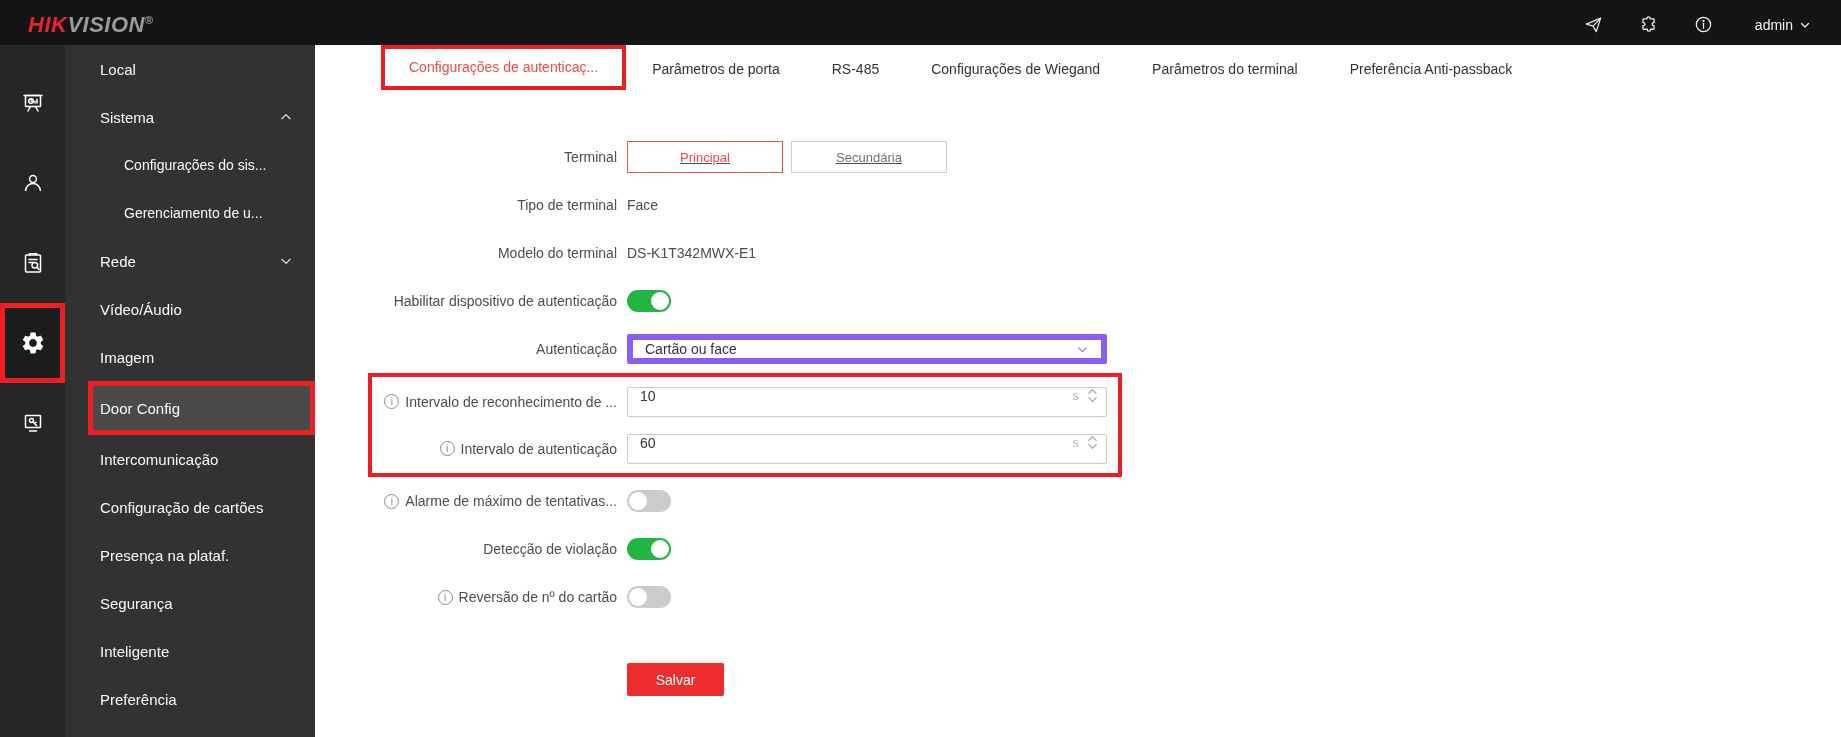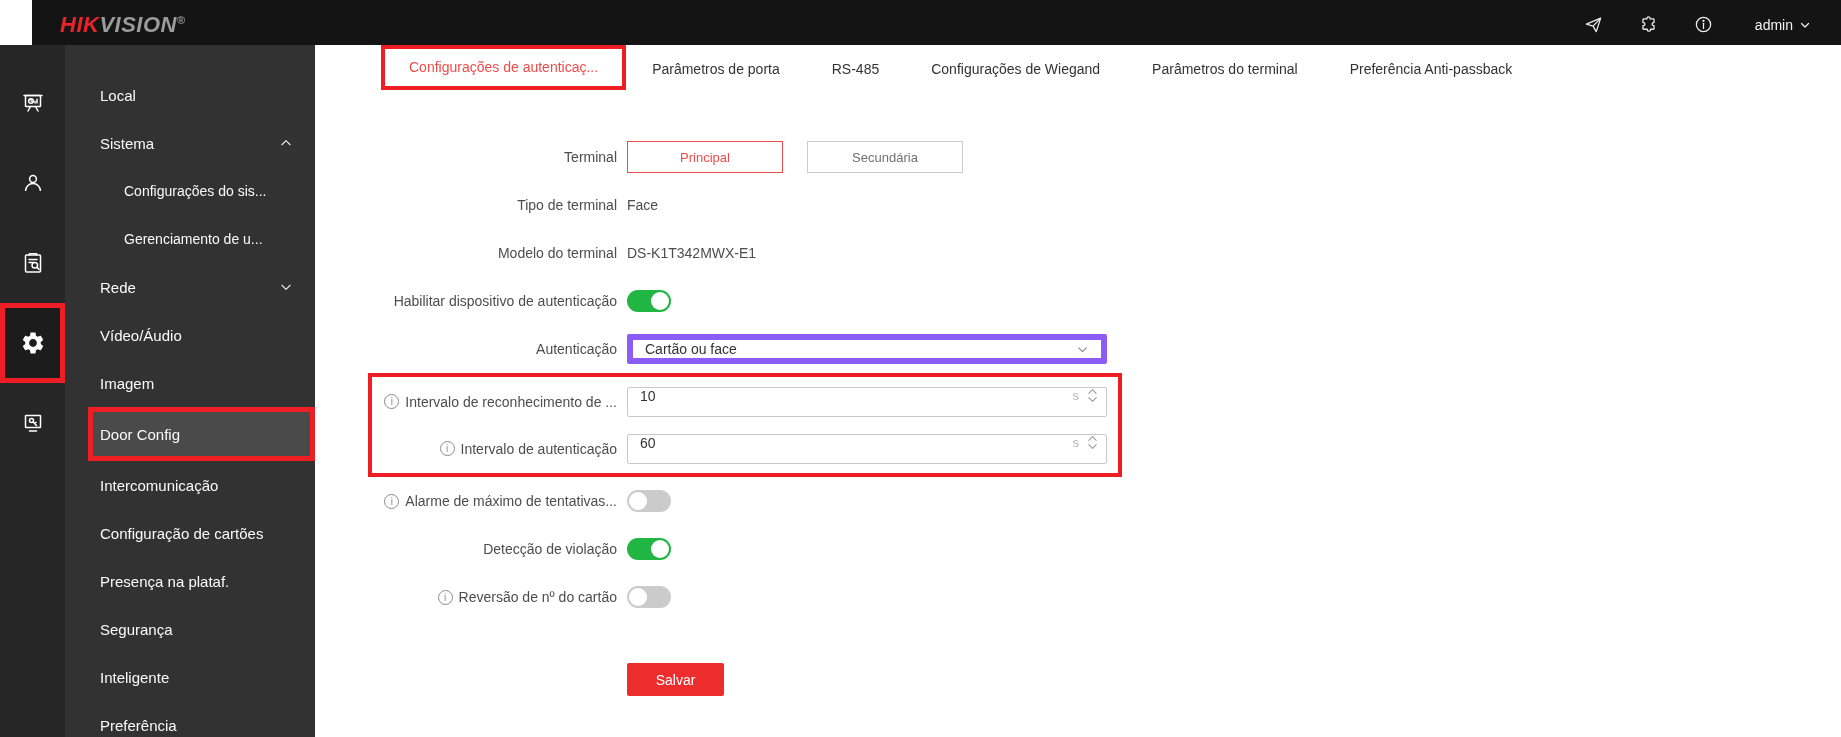--- a/index.html
+++ b/index.html
@@ -7,57 +7,57 @@
     --accent-red:#f04b4b;
     --save-red:#ed2d2d;
     --toggle-green:#21b543;
     --logo-red:#e8232b;
   }
   *{box-sizing:border-box;margin:0;padding:0;}
   html,body{width:1841px;height:737px;overflow:hidden;}
   body{font-family:"Liberation Sans",sans-serif;background:#fff;}
 
   
-  .topbar{height:45px;background:#141414;display:flex;align-items:center;justify-content:space-between;padding:4px 30px 0 28px;margin-left:32px;}
+  .topbar{height:45px;background:#141414;display:flex;align-items:center;justify-content:space-between;padding:4px 30px 0 28px;}
   .logo{font-style:italic;font-weight:bold;font-size:22px;letter-spacing:.5px;white-space:nowrap;}
   .logo-hik{color:var(--logo-red);}
   .logo-vision{color:#9b9b9b;}
   .logo-reg{color:#9b9b9b;font-size:11px;vertical-align:8px;font-style:normal;}
   .topbar-right{display:flex;align-items:center;gap:36px;}
   .tb-icon{width:19px;height:19px;display:flex;align-items:center;justify-content:center;cursor:pointer;}
   .tb-user{display:flex;align-items:center;gap:6px;color:#f2f2f2;font-size:14px;cursor:pointer;margin-left:6px;}
 
   
   .shell{display:flex;height:692px;}
 
   
   .rail{width:65px;background:#262626;padding-top:18px;display:flex;flex-direction:column;}
   .rail-item{height:80px;display:flex;align-items:center;justify-content:center;cursor:pointer;}
   .rail-item.selected{border:5px solid var(--annotation-red);background:#1c1c1c;}
 
   
-  .sidebar{width:250px;background:#323232;color:#fafafa;font-size:15px;padding-top:26px;}
+  .sidebar{width:250px;background:#323232;color:#fafafa;font-size:15px;}
   .side-item{height:48px;display:flex;align-items:center;padding-left:35px;position:relative;cursor:pointer;white-space:nowrap;}
   .side-item.sub{padding-left:59px;font-size:14px;}
   .side-chevron{position:absolute;right:22px;top:17px;}
   .side-item.selected-wrap{height:54px;margin-left:23px;border:5px solid var(--annotation-red);background:#4a4a4a;padding-left:7px;}
 
   
   .main{flex:1;background:#fff;position:relative;}
   .tabs{display:flex;align-items:flex-start;height:48px;padding-left:22px;font-size:14px;color:#333;margin-left:44px;}
   .tab{height:48px;line-height:48px;padding:0 26px;cursor:pointer;white-space:nowrap;}
   .tab.active{height:45px;border:4px solid var(--annotation-red);line-height:36px;padding:0 24px;color:var(--accent-red);}
 
   .form{padding-top:40px;font-size:14px;color:#4d4d4d;}
   .row{display:flex;align-items:center;height:48px;}
   .row-label{width:302px;display:flex;align-items:center;justify-content:flex-end;gap:6px;text-align:right;white-space:nowrap;}
   .row-control{margin-left:10px;display:flex;align-items:center;}
   .value-text{color:#4d4d4d;}
 
-  .seg{display:flex;gap:24px;}
+  .seg{display:flex;gap:8px;text-decoration:underline;}
   .seg-btn{width:156px;height:32px;background:#fff;border:1px solid #ccc;color:#707070;font-size:13px;font-family:inherit;cursor:pointer;}
   .seg-btn.active{border-color:var(--accent-red);color:var(--accent-red);}
 
   .select{width:480px;height:30px;border:6px solid #8b5cf6;border-radius:2px;display:flex;align-items:center;justify-content:space-between;padding:0 12px;color:#333;cursor:pointer;background:#fff;}
 
   .num-input{width:480px;height:30px;border:1px solid #c9c9c9;border-radius:2px;display:flex;padding:0 8px 0 12px;background:#fff;}
   .num-value{flex:1;color:#333;}
   .unit{color:#b5b5b5;margin-right:8px;font-size:13px;}
   .spinner{display:flex;flex-direction:column;gap:1px;cursor:pointer;}
 

